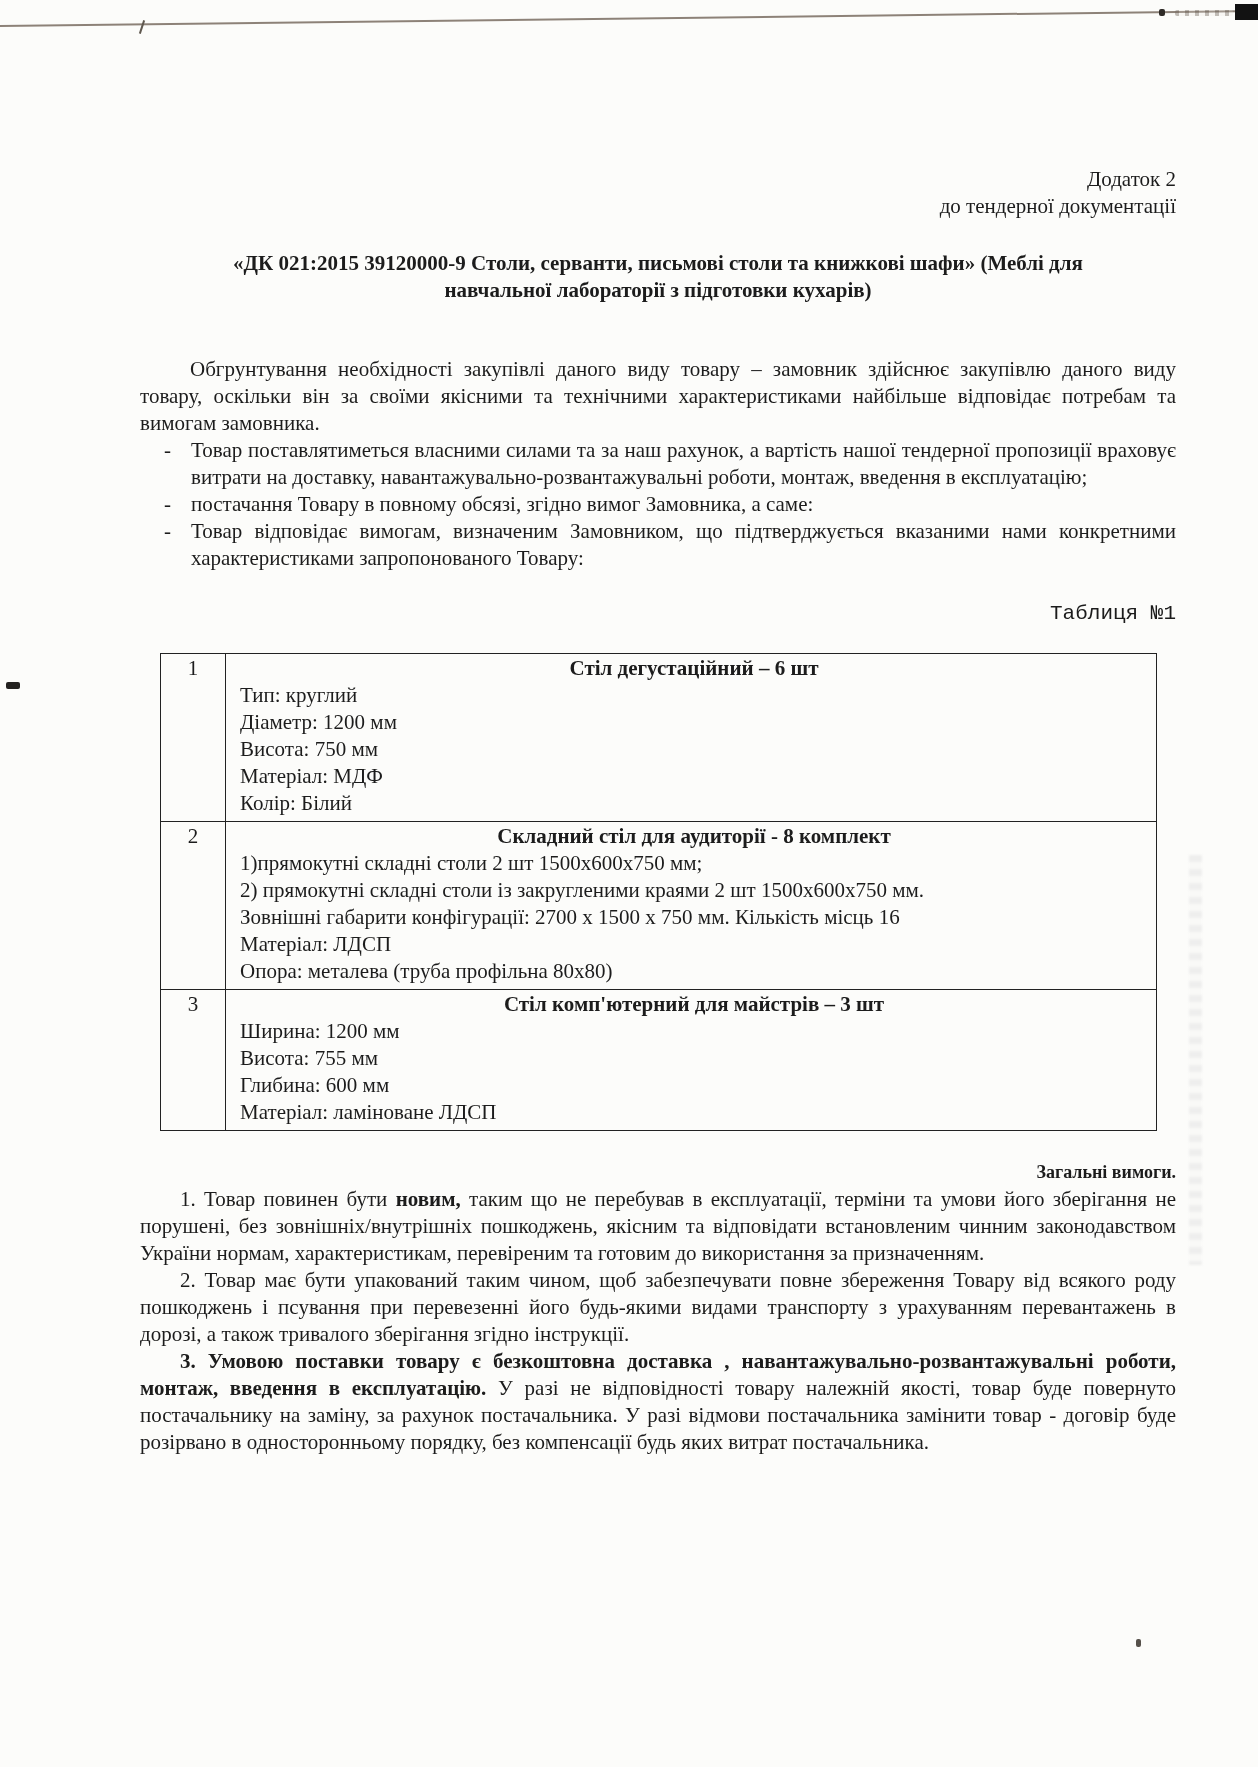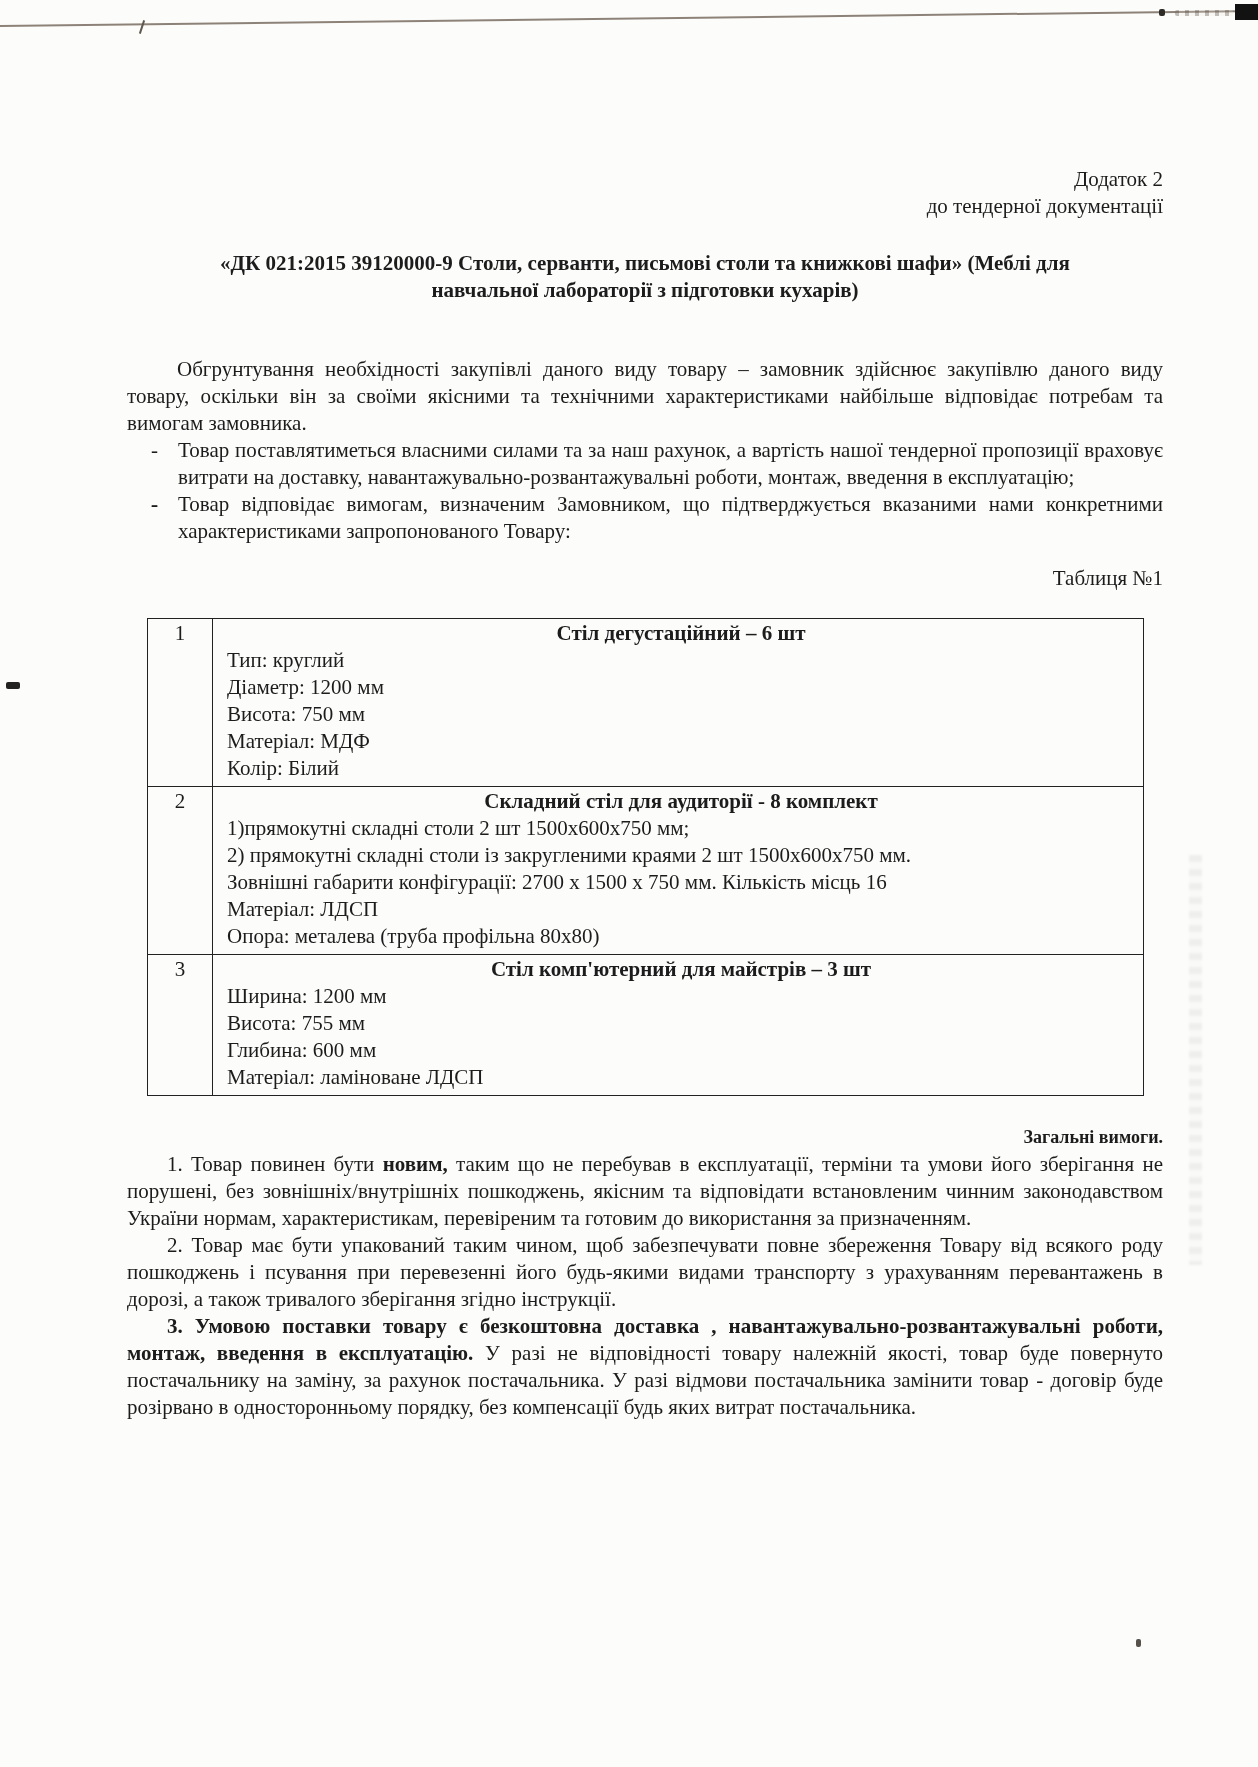--- a/index.html
+++ b/index.html
@@ -10,21 +10,21 @@
     background: #fcfcfa;
     overflow: hidden;
     font-family: "Liberation Serif", "DejaVu Serif", serif;
     font-size: 21px;
     line-height: 27px;
     color: #1c1c1c;
   }
   .content {
     position: absolute;
     top: 166px;
-    left: 127px;
+    left: 140px;
     width: 1036px;
   }
   .annex { text-align: right; }
   .doc-title {
     margin: 25px 0 0 0;
     font-size: 21px;
     font-weight: bold;
     text-align: center;
   }
   .subject {
@@ -52,21 +52,21 @@
   ul.bullets li {
     position: relative;
     padding-left: 51px;
     text-align: justify;
   }
   ul.bullets .dash {
     position: absolute;
     left: 24px;
     top: 0;
   }
-  .table-caption { text-align: right; margin-top: 20px; }
+  .table-caption { text-align: right; margin-top: 28px; font-family: Liberation Mono, monospace; }
   table.spec-table {
     border-collapse: collapse;
     margin: 26px 0 0 20px;
     width: 997px;
     table-layout: fixed;
   }
   table.spec-table td {
     border: 1.6px solid #222222;
     vertical-align: top;
     padding: 1px 8px 4px 14px;
@@ -174,20 +174,21 @@
     <p class="para indent justification">Обгрунтування необхідності закупівлі даного виду товару – замовник здійснює закупівлю даного виду товару, оскільки він за своїми якісними та технічними характеристиками найбільше відповідає потребам та вимогам замовника.</p>
 
 
     <ul class="bullets">
       <li>
         <span class="dash">-</span>
         <span>Товар поставлятиметься власними силами та за наш рахунок, а вартість нашої тендерної пропозиції враховує витрати на доставку, навантажувально-розвантажувальні роботи, монтаж, введення в експлуатацію;</span>
       </li>
       <li>
         <span class="dash">-</span>
+        <span>постачання Товару в повному обсязі, згідно вимог Замовника, а саме:</span>
       </li>
       <li>
         <span class="dash">-</span>
         <span>Товар відповідає вимогам, визначеним Замовником, що підтверджується вказаними нами конкретними характеристиками запропонованого Товару:</span>
       </li>
     </ul>
 
     <div class="table-caption">Таблиця №1</div>
 
     <table class="spec-table">

